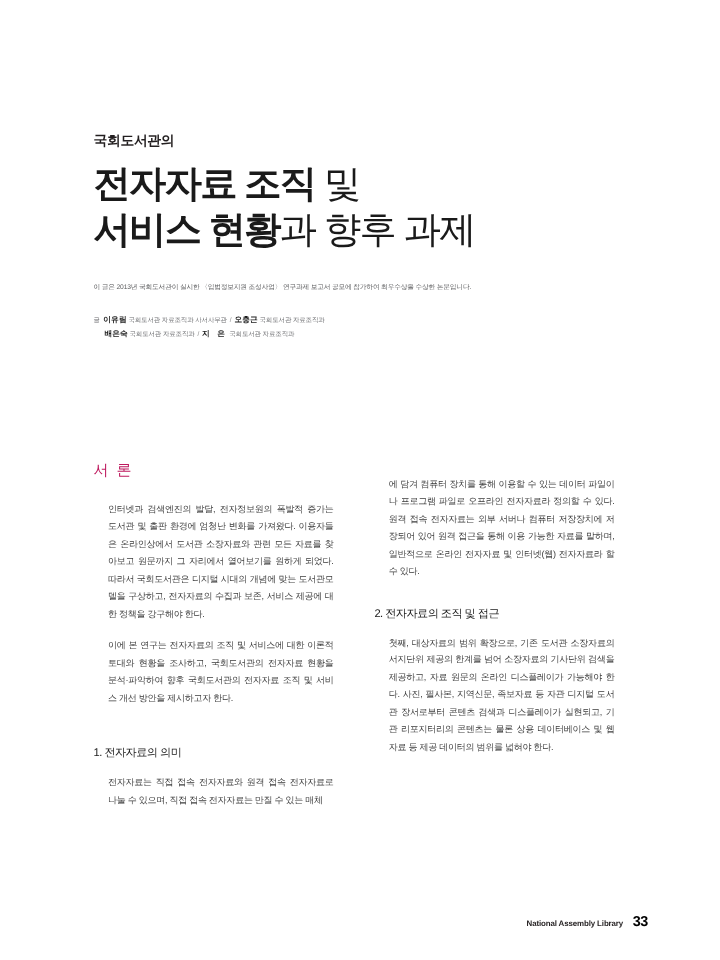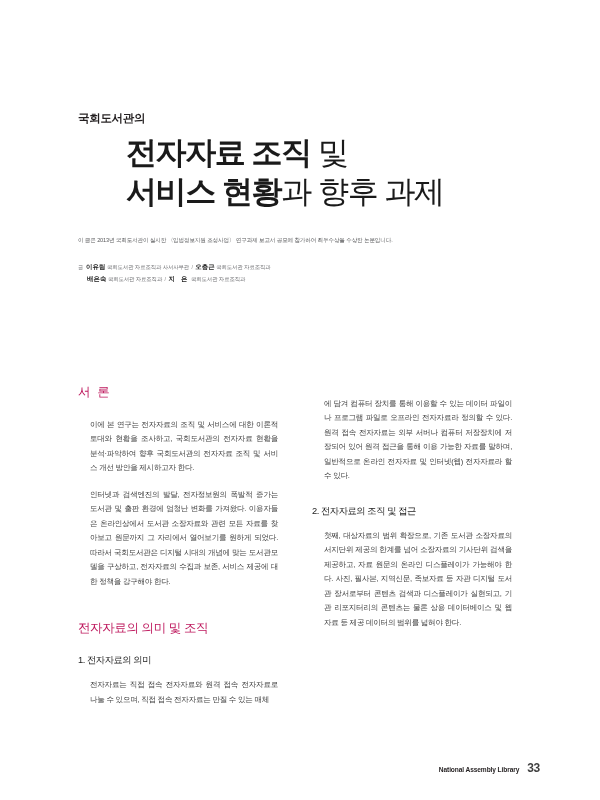--- a/index.html
+++ b/index.html
@@ -41,21 +41,21 @@
     margin: 0 0 7px 0;
   }
   .headline {
     margin: 0;
     font-size: 31px;
     font-weight: 700;
     letter-spacing: -1.4px;
     line-height: 1.28;
     color: #1a1a1a;
   }
-  .headline .ln { display: block; white-space: nowrap; margin-left: 48px; }
+  .headline .ln { display: block; white-space: nowrap; }
   .headline .light {
     font-weight: 400;
   }
   .deck {
     margin: 24px 0 0 0;
     font-size: 5.6px;
     line-height: 1.5;
     letter-spacing: -0.15px;
     color: #58595b;
     white-space: nowrap;
@@ -148,21 +148,21 @@
   }
   .footer-label {
     font-size: 6.6px;
     font-weight: 700;
     letter-spacing: -0.1px;
     color: #231f20;
   }
   .footer-page {
     font-size: 12px;
     font-weight: 700;
-    color: #404040;
+    color: #000000;
     letter-spacing: -0.3px;
   }
 </style>
 </head>
 <body>
 
 <div class="page">
 
   <div class="masthead">
     <p class="kicker">국회도서관의</p>
@@ -187,24 +187,23 @@
       <span class="sep">/</span>
       <span class="aut aut-wide">지 은</span>
       <span class="aff">국회도서관 자료조직과</span>
     </span>
   </div>
 
   <div class="columns">
 
     <div class="col col-left">
       <h2 class="sec">서 론</h2>
+      <p class="body">인터넷과 검색엔진의 발달, 전자정보원의 폭발적 증가는 도서관 및 출판 환경에 엄청난 변화를 가져왔다. 이용자들은 온라인상에서 도서관 소장자료와 관련 모든 자료를 찾아보고 원문까지 그 자리에서 열어보기를 원하게 되었다. 따라서 국회도서관은 디지털 시대의 개념에 맞는 도서관모델을 구상하고, 전자자료의 수집과 보존, 서비스 제공에 대한 정책을 강구해야 한다.</p>
       <p class="body">이에 본 연구는 전자자료의 조직 및 서비스에 대한 이론적 토대와 현황을 조사하고, 국회도서관의 전자자료 현황을 분석·파악하여 향후 국회도서관의 전자자료 조직 및 서비스 개선 방안을 제시하고자 한다.</p>
-      <p class="body">인터넷과 검색엔진의 발달, 전자정보원의 폭발적 증가는 도서관 및 출판 환경에 엄청난 변화를 가져왔다. 이용자들은 온라인상에서 도서관 소장자료와 관련 모든 자료를 찾아보고 원문까지 그 자리에서 열어보기를 원하게 되었다. 따라서 국회도서관은 디지털 시대의 개념에 맞는 도서관모델을 구상하고, 전자자료의 수집과 보존, 서비스 제공에 대한 정책을 강구해야 한다.</p>
       <div class="spacer-sec"></div>
-      <h2 class="sec tight">전자자료의 의미 및 조직</h2>
       <h3 class="sub first">1. 전자자료의 의미</h3>
       <p class="body">전자자료는 직접 접속 전자자료와 원격 접속 전자자료로 나눌 수 있으며, 직접 접속 전자자료는 만질 수 있는 매체</p>
     </div>
 
     <div class="col col-right">
       <p class="body">에 담겨 컴퓨터 장치를 통해 이용할 수 있는 데이터 파일이나 프로그램 파일로 오프라인 전자자료라 정의할 수 있다. 원격 접속 전자자료는 외부 서버나 컴퓨터 저장장치에 저장되어 있어 원격 접근을 통해 이용 가능한 자료를 말하며, 일반적으로 온라인 전자자료 및 인터넷(웹) 전자자료라 할 수 있다.</p>
       <h3 class="sub">2. 전자자료의 조직 및 접근</h3>
       <p class="body">첫째, 대상자료의 범위 확장으로, 기존 도서관 소장자료의 서지단위 제공의 한계를 넘어 소장자료의 기사단위 검색을 제공하고, 자료 원문의 온라인 디스플레이가 가능해야 한다. 사진, 필사본, 지역신문, 족보자료 등 자관 디지털 도서관 장서로부터 콘텐츠 검색과 디스플레이가 실현되고, 기관 리포지터리의 콘텐츠는 물론 상용 데이터베이스 및 웹자료 등 제공 데이터의 범위를 넓혀야 한다.</p>
     </div>
 

